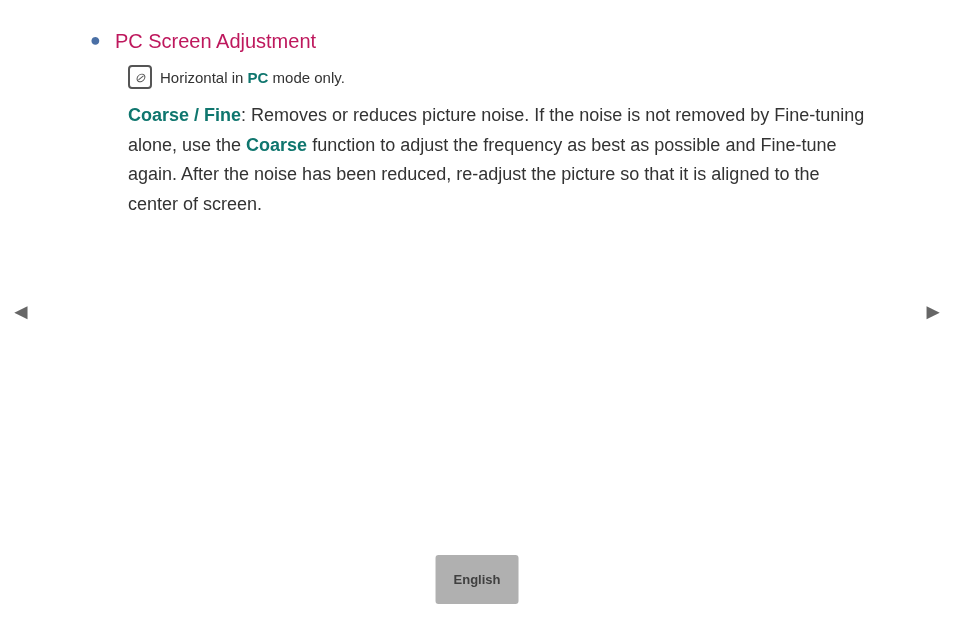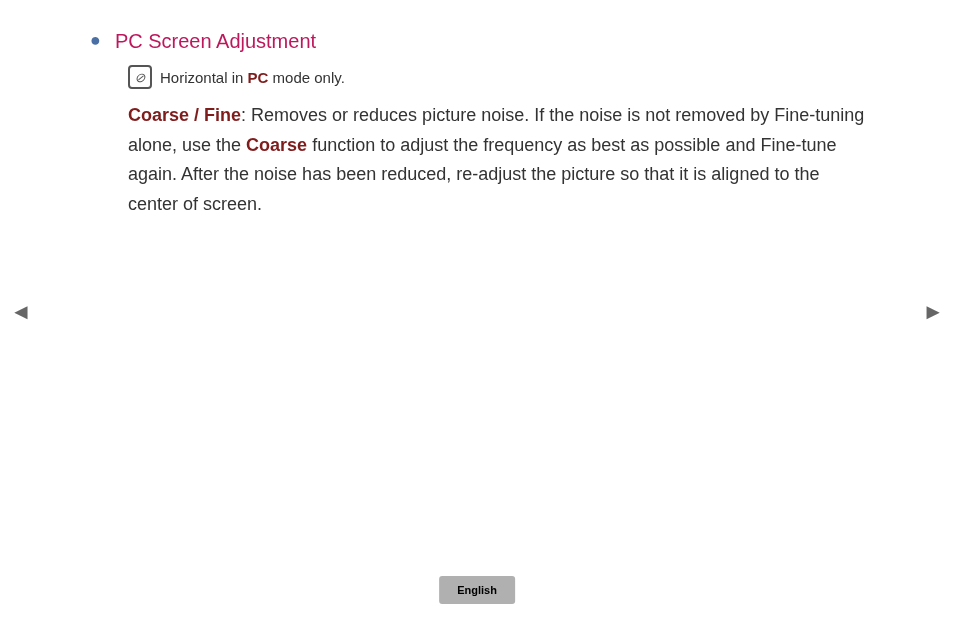--- a/index.html
+++ b/index.html
@@ -61,21 +61,21 @@
       align-items: center;
       justify-content: center;
       margin-right: 8px;
       font-size: 13px;
       font-style: italic;
       color: #555;
       flex-shrink: 0;
     }
 
     .blue-text {
-      color: #7f1d1d;
+      color: #0f766e;
       font-weight: bold;
     }
 
     .paragraph {
       margin-bottom: 14px;
       line-height: 1.65;
       font-size: 18px;
       color: #333;
     }
 
@@ -101,24 +101,24 @@
 
     .bottom-bar {
       position: absolute;
       bottom: 20px;
       left: 50%;
       transform: translateX(-50%);
     }
 
     .lang-button {
       background: #b0b0b0;
-      color: #000000;
+      color: #404040;
       border: none;
-      padding: 8px 18px;
-      font-size: 11px;
+      padding: 17px 18px;
+      font-size: 13px;
       border-radius: 3px;
       cursor: pointer;
       font-weight: bold;
     }
 
     .content-block {
       padding-left: 38px;
     }
   </style>
 </head>

